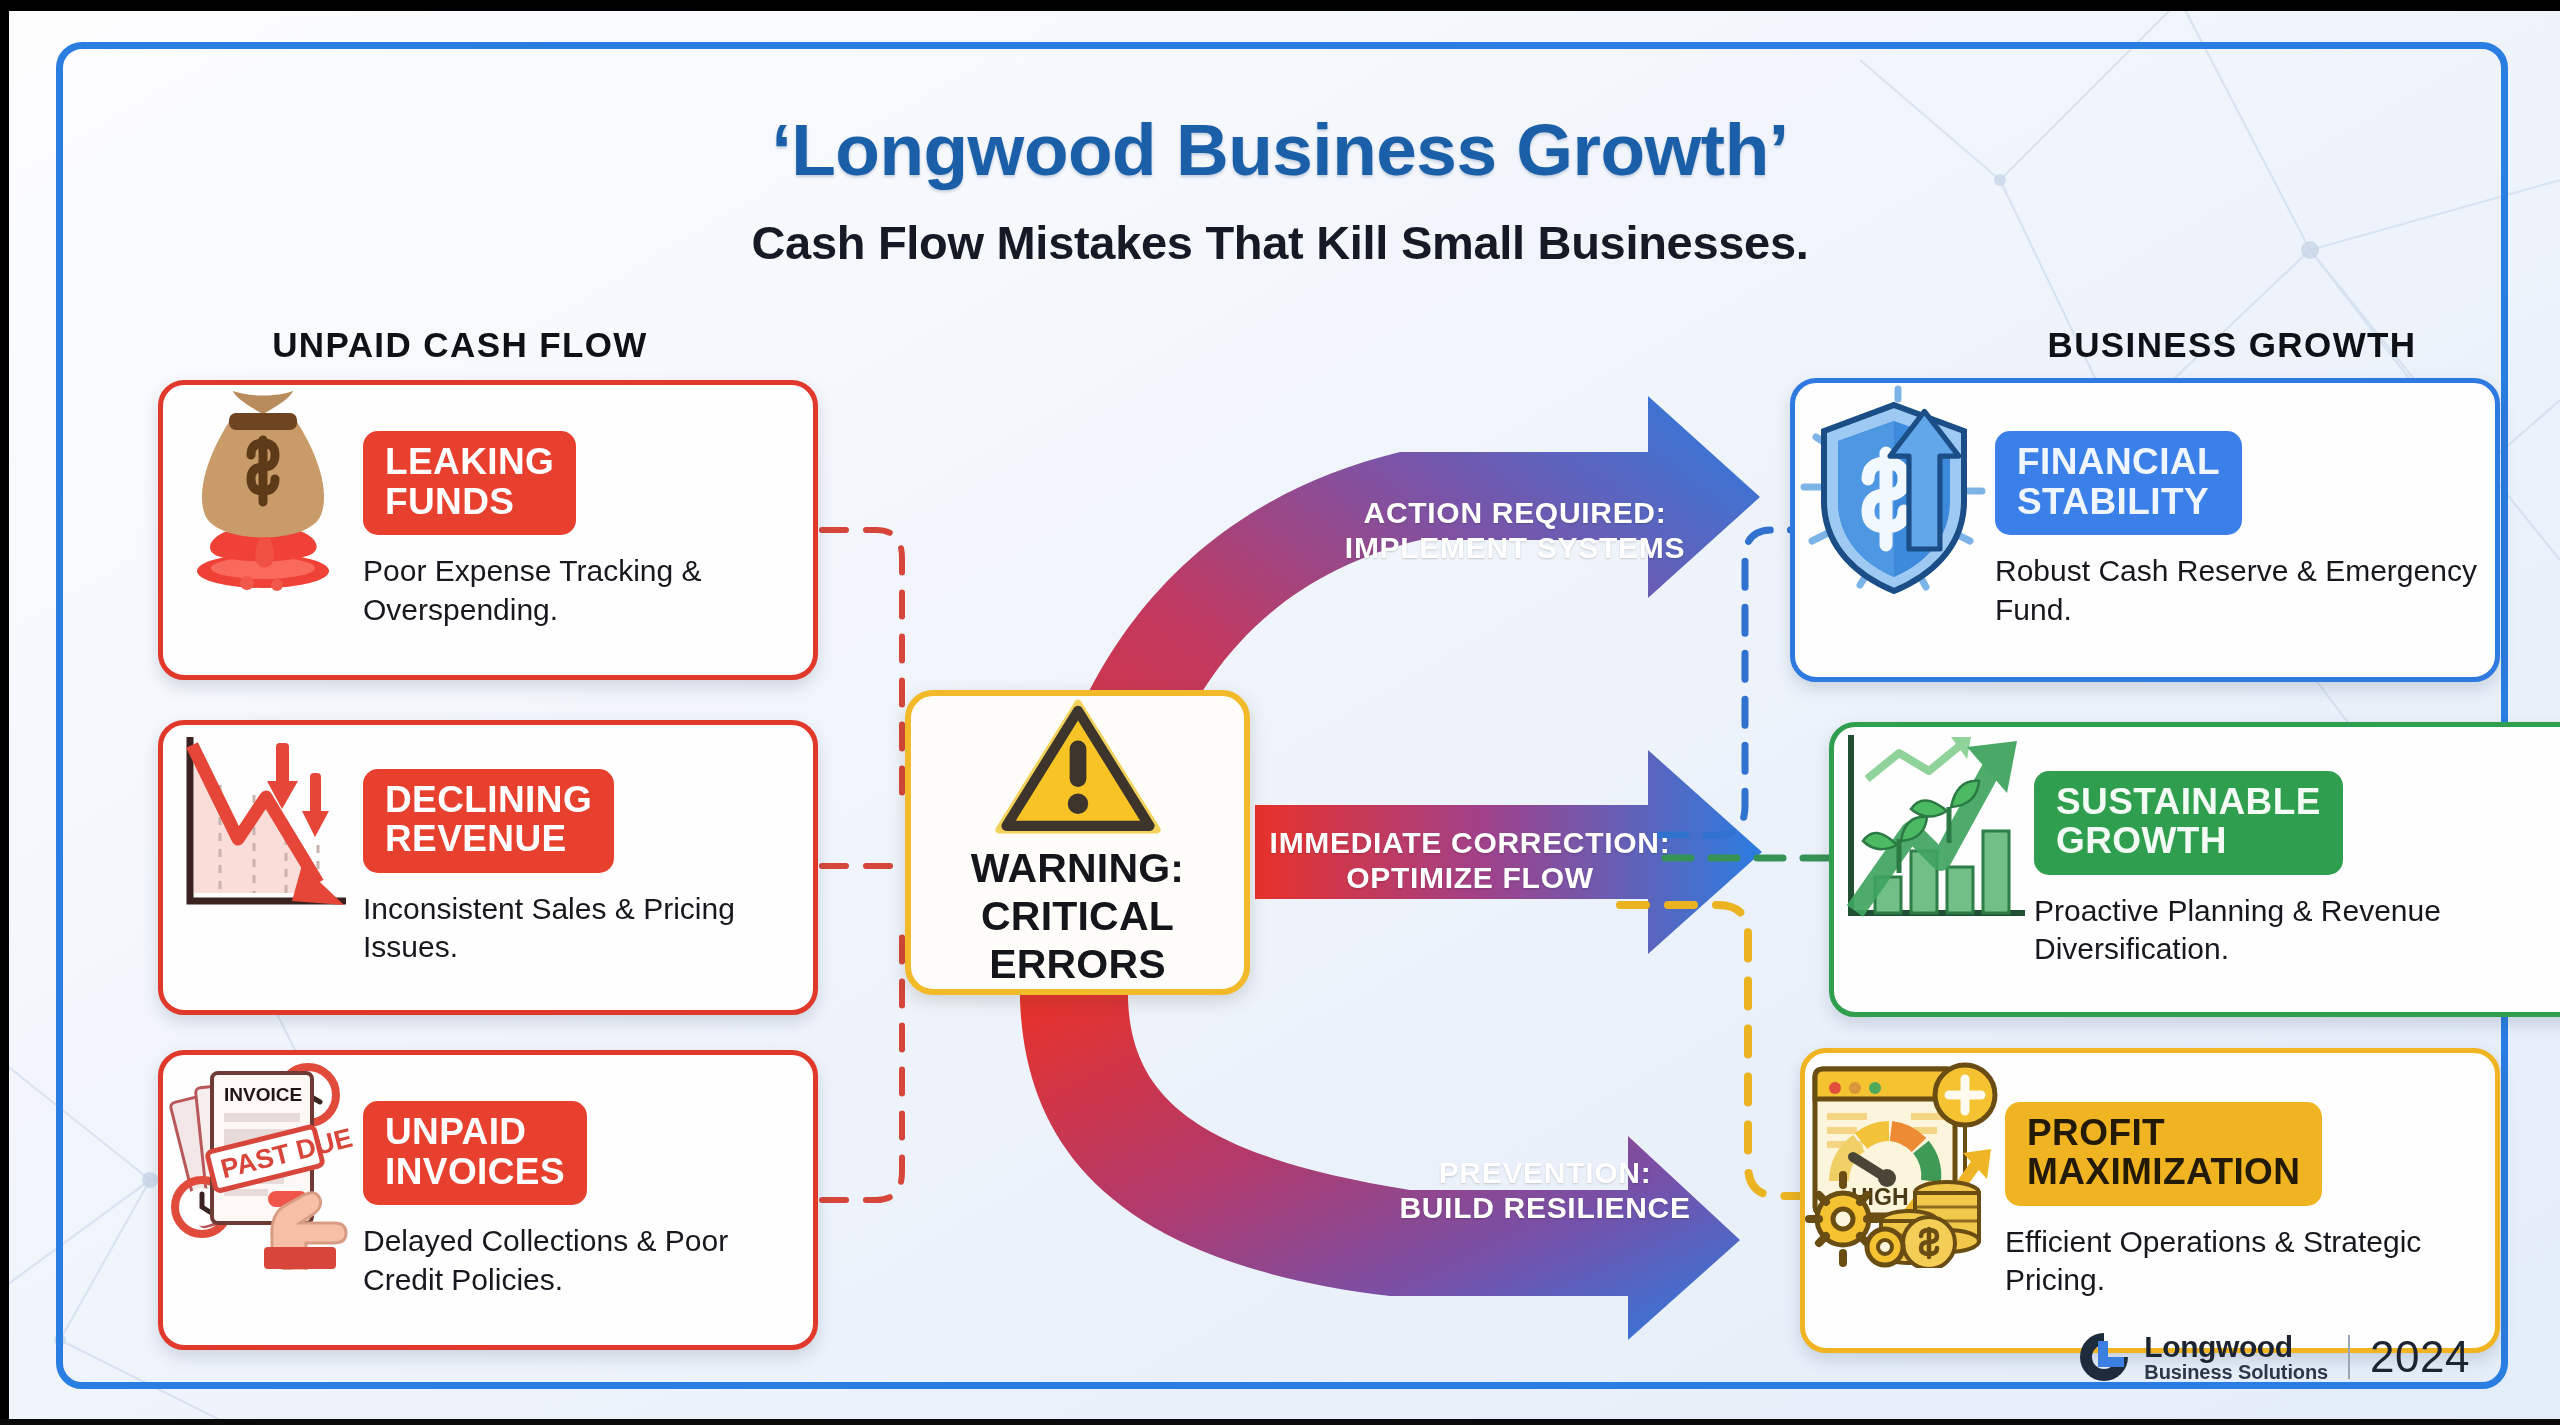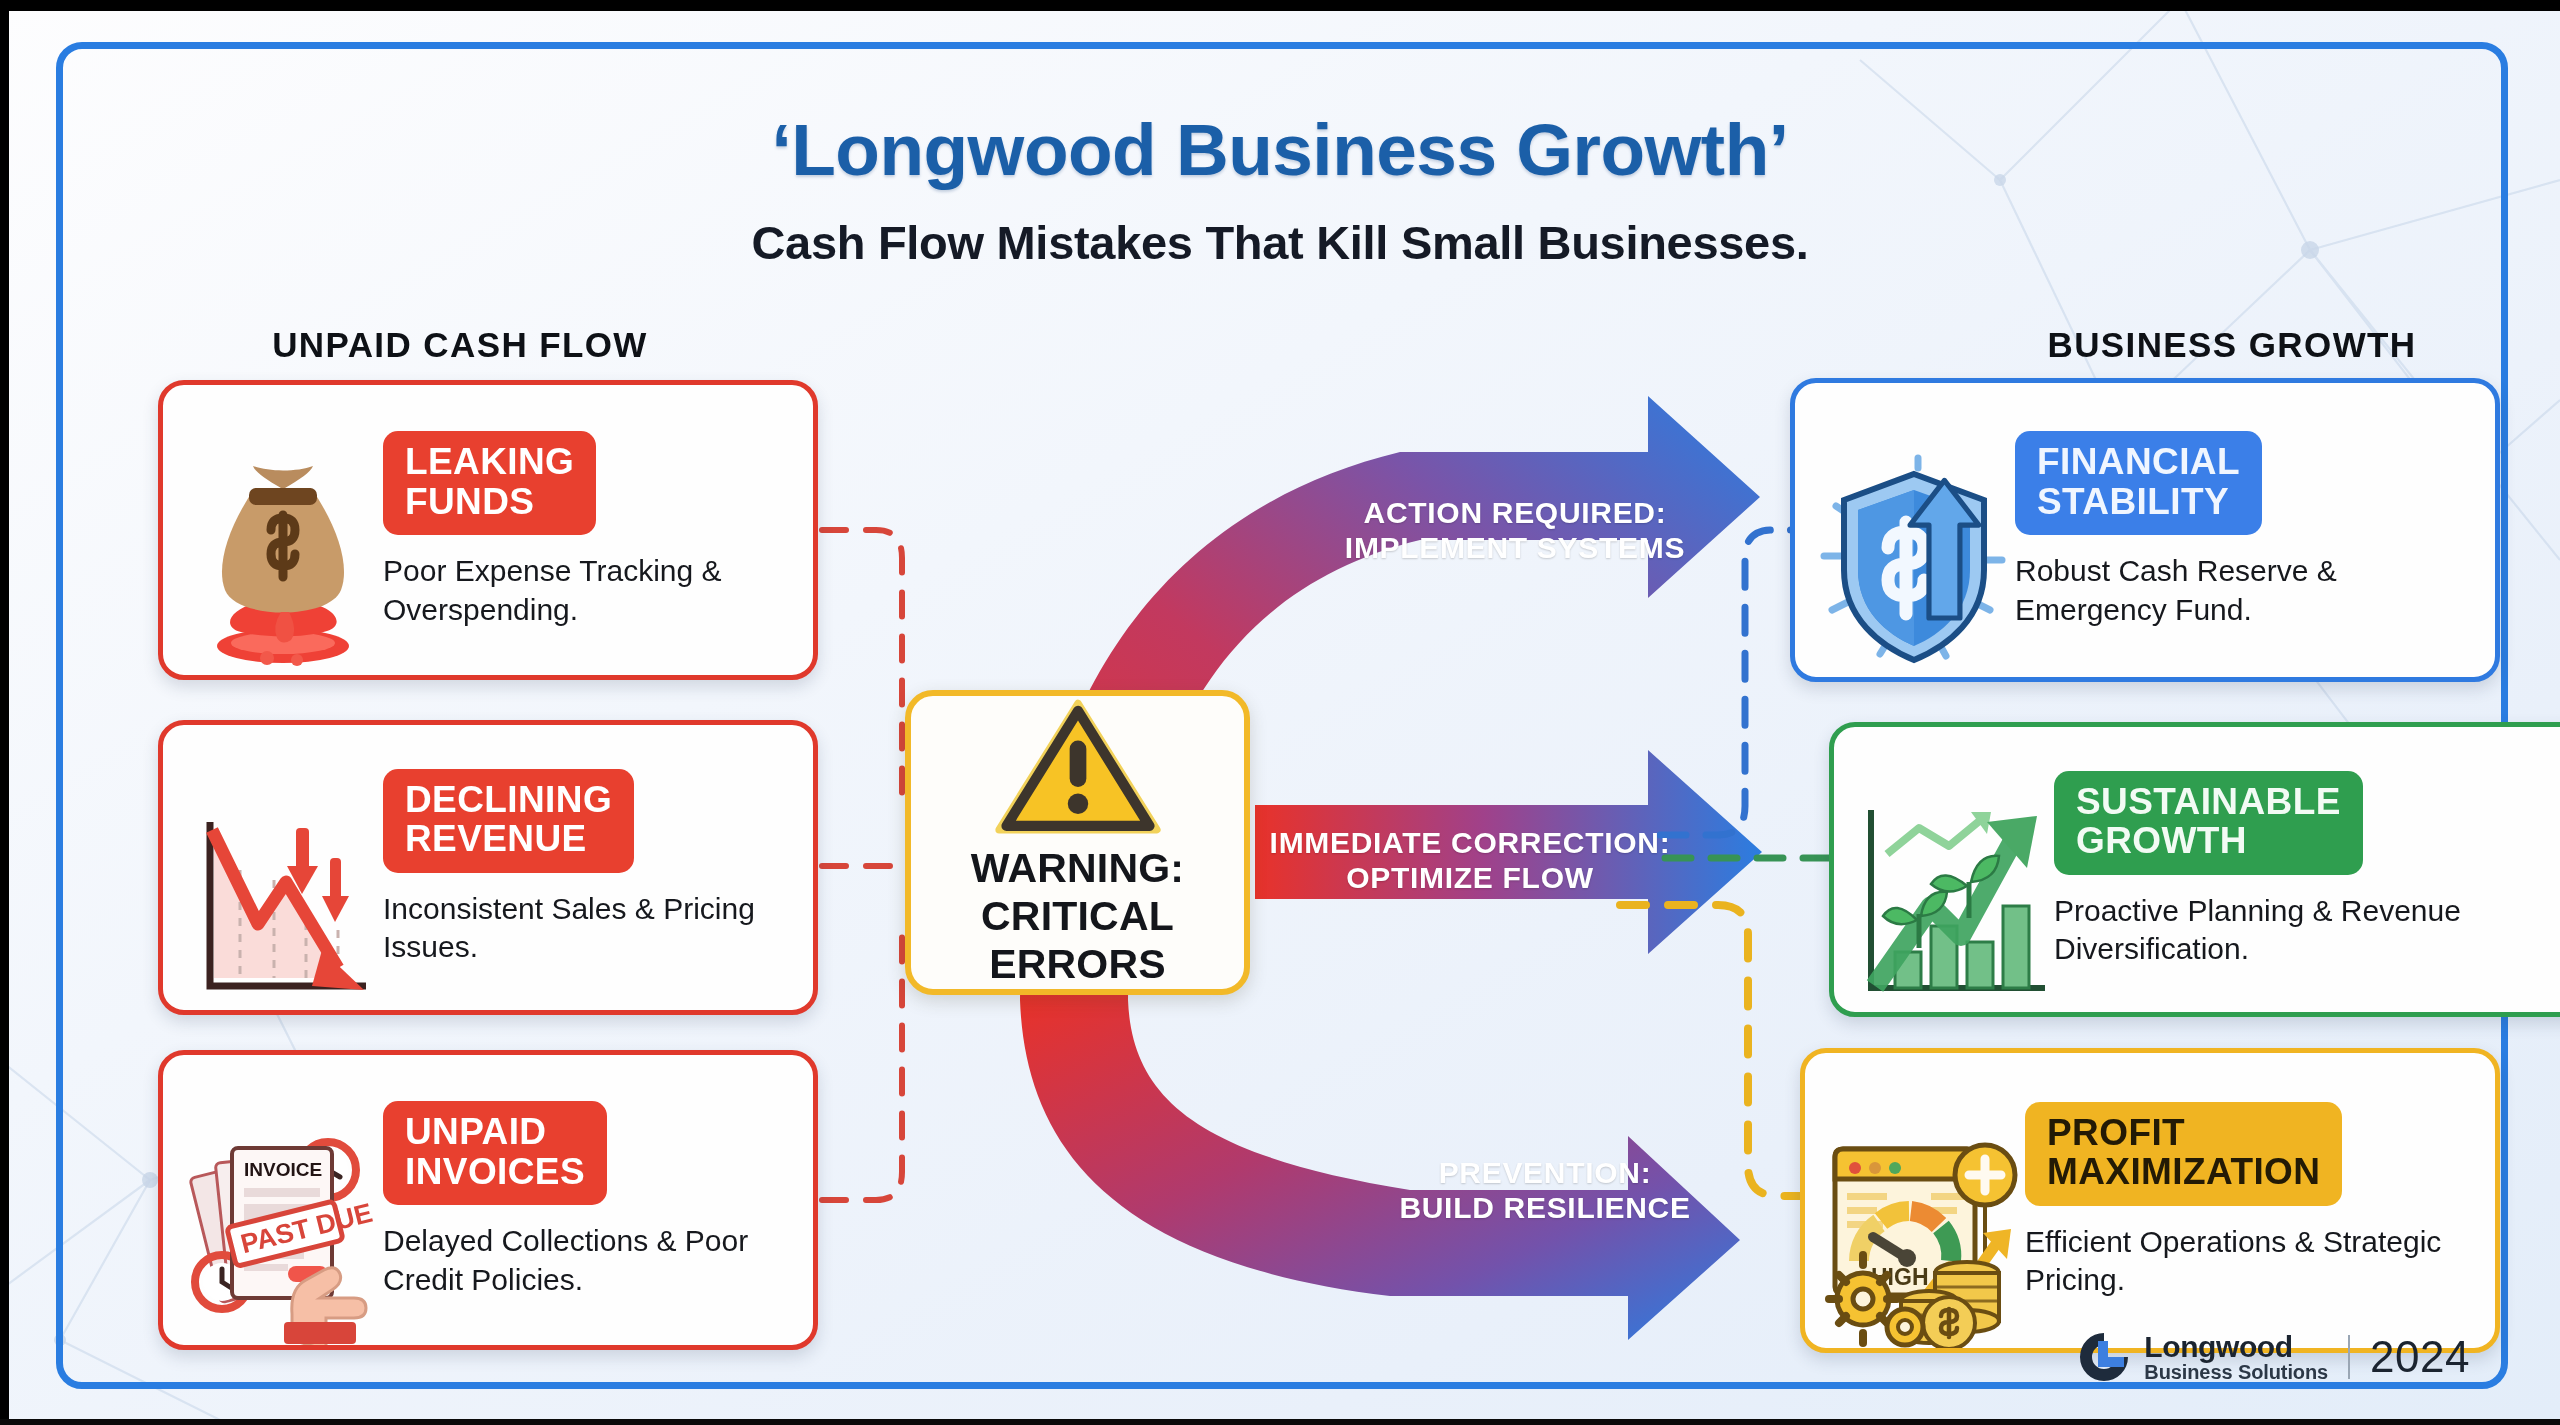--- a/index.html
+++ b/index.html
@@ -51,21 +51,21 @@
   .card{
     position:absolute; background:#fefefe; border-radius:26px;
     box-shadow:0 7px 16px rgba(40,60,90,.17);
     display:flex; align-items:center; z-index:10; overflow:hidden;
   }
   .card.red{ border:5px solid #e0392c; }
   .card.blue{ border:5px solid #2f7ae0; }
   .card.green{ border:5px solid #2f9e4f; }
   .card.gold{ border:5px solid #f0b422; }
 
-  .card-ico{ width:200px; min-width:200px; height:100%; display:flex; align-items:flex-end; justify-content:center;margin-left:20px; }
+  .card-ico{ width:200px; min-width:200px; height:100%; display:flex; align-items:flex-start; justify-content:center; }
   .card-body{ flex:1; padding-right:18px; }
   .pill{
     display:inline-block; border-radius:15px; padding:11px 22px 14px 22px;
     font-size:37px; font-weight:bold; line-height:1.07; letter-spacing:.4px;
     color:#fff; margin-bottom:17px;
   }
   .pill.red{ background:#e8402f; }
   .pill.blue{ background:#3b7fe8; color:#f0f6ff;}
   .pill.green{ background:#2f9e4f; color:#f2fbf4;}
   .pill.gold{ background:#f0b422; color:#231a05;}

